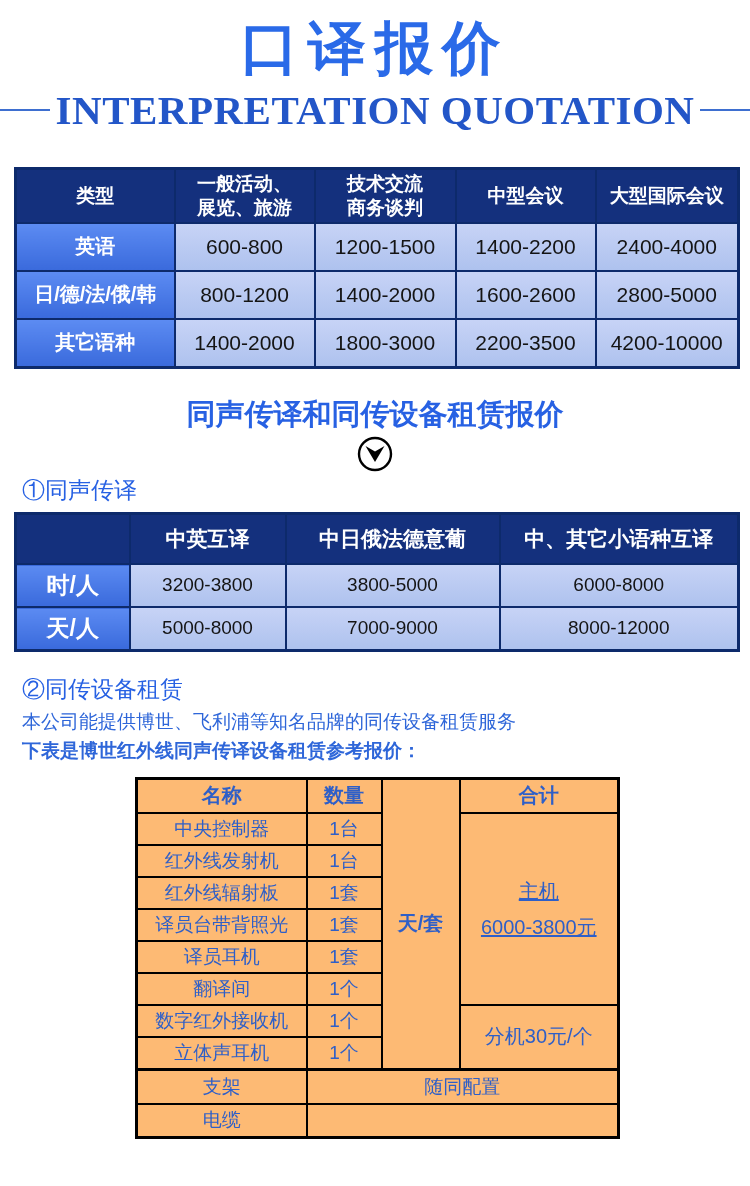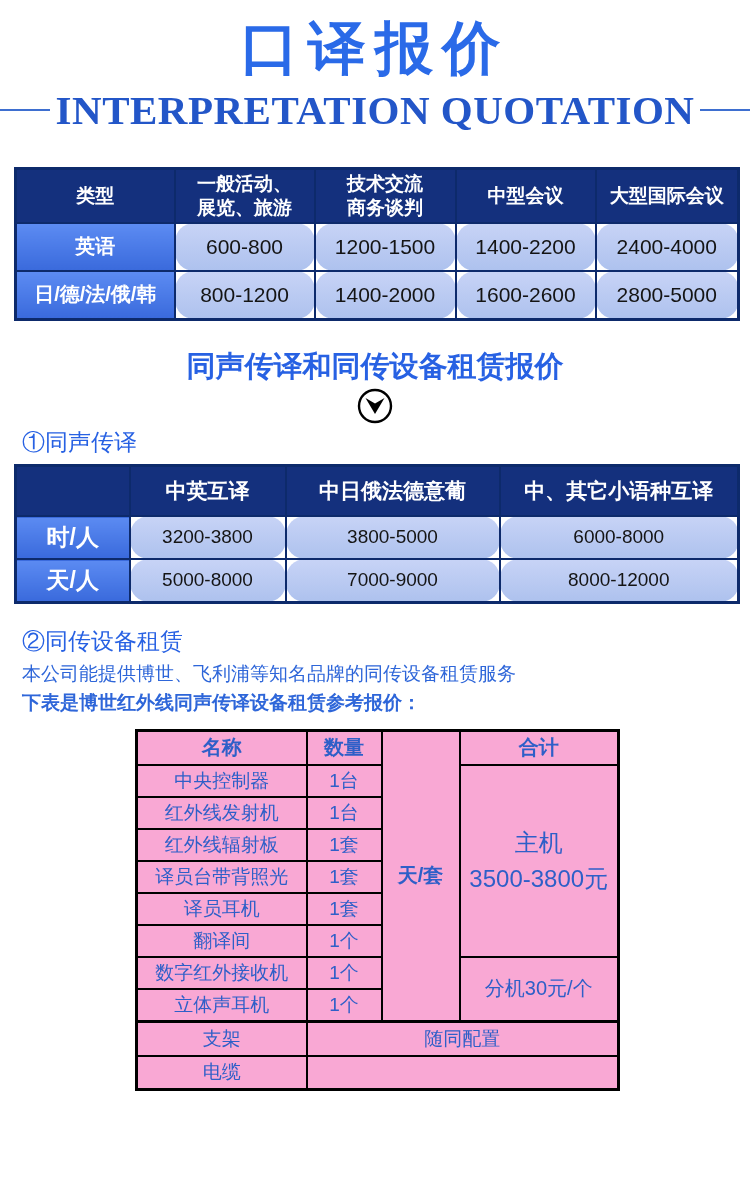--- a/index.html
+++ b/index.html
@@ -29,21 +29,20 @@
   .blue-table th {
     background:#14307d; color:#ffffff; font-weight:bold; white-space:pre-line;
   }
   .blue-table td.lbl {
     background:linear-gradient(180deg,#5c8bf2 0%,#3a6adc 100%);
     color:#ffffff; font-weight:bold;
   }
   .blue-table td.val {
     background:linear-gradient(180deg,#c7d3f6 0%,#aec2ee 100%);
     color:#141414;
-    border-radius:19px;
   }
   table.t1 { width:723px; margin-top:33px; }
   .t1 th { font-size:19px; height:52px; line-height:1.25; }
   .t1 td { height:46px; }
   .t1 td.lbl { font-size:20px; }
   .t1 td.val { font-size:21px; }
   
   .section-title {
     margin-top:28px; text-align:center;
     font-size:29px; font-weight:bold; color:#2761e3; line-height:34px;
@@ -56,27 +55,27 @@
   
   table.t2 { width:723px; margin-top:7px; }
   .t2 th { font-size:21px; height:48px; }
   .t2 td { height:41px; }
   .t2 td.lbl { font-size:23px; }
   .t2 td.val { font-size:19px; }
   
   table.t3 {
     border-collapse:collapse; table-layout:fixed;
     border:3px solid #000; margin:14px 0 0 135px; width:482px;
-    color:#2e5fc8; background:#f9a8d4;
+    color:#2e5fc8; background:#fdba74;
   }
   .t3 td { border:2px solid #000; padding:0; text-align:center; vertical-align:middle; font-size:19px; }
   .t3 tr.head td { font-weight:bold; font-size:20px; height:32px; }
   .t3 td.item, .t3 td.qty { height:30px; }
   .t3 td.unit-cell { font-size:20px; }
-  .t3 td.host-cell { font-size:24px; line-height:36px; }
+  .t3 td.host-cell { font-size:20px; line-height:36px;text-decoration:underline; }
   .t3 td.ext-cell { font-size:20px; }
   .t3 tr.bracket-row td { border-top:3px solid #000; height:32px; }
   .t3 tr.cable-row td { height:31px; }
 </style>
 </head>
 <body>
 
 <div class="page-title">口译报价</div>
 
 <div class="subtitle-row">
@@ -110,20 +109,27 @@
     <td class="val">1400-2200</td>
     <td class="val">2400-4000</td>
   </tr>
   <tr>
     <td class="lbl">日/德/法/俄/韩</td>
     <td class="val">800-1200</td>
     <td class="val">1400-2000</td>
     <td class="val">1600-2600</td>
     <td class="val">2800-5000</td>
   </tr>
+  <tr>
+    <td class="lbl">其它语种</td>
+    <td class="val">1400-2000</td>
+    <td class="val">1800-3000</td>
+    <td class="val">2200-3500</td>
+    <td class="val">4200-10000</td>
+  </tr>
 </tbody>
   </table>
 
 <div class="section-title">同声传译和同传设备租赁报价</div>
 <div class="arrow-wrap">
   <svg width="38" height="38" viewBox="0 0 38 38">
     <circle cx="19" cy="19" r="16" fill="none" stroke="#000000" stroke-width="2.4"></circle>
     <path d="M9.5 11 L19 27 L28.5 11 L19 16.5 Z" fill="#000000"></path>
   </svg>
 </div>
@@ -175,21 +181,21 @@
     <td>名称</td>
     <td>数量</td>
     <td class="unit-cell" rowspan="9">天/套</td>
     <td>合计</td>
   </tr>
   <tr>
     <td class="item">中央控制器</td>
     <td class="qty">1台</td>
     <td class="host-cell" rowspan="6">
       <div>主机</div>
-      <div>3500-3800元</div>
+      <div>6000-3800元</div>
     </td>
   </tr>
   <tr>
     <td class="item">红外线发射机</td>
     <td class="qty">1台</td>
   </tr>
   <tr>
     <td class="item">红外线辐射板</td>
     <td class="qty">1套</td>
   </tr>

